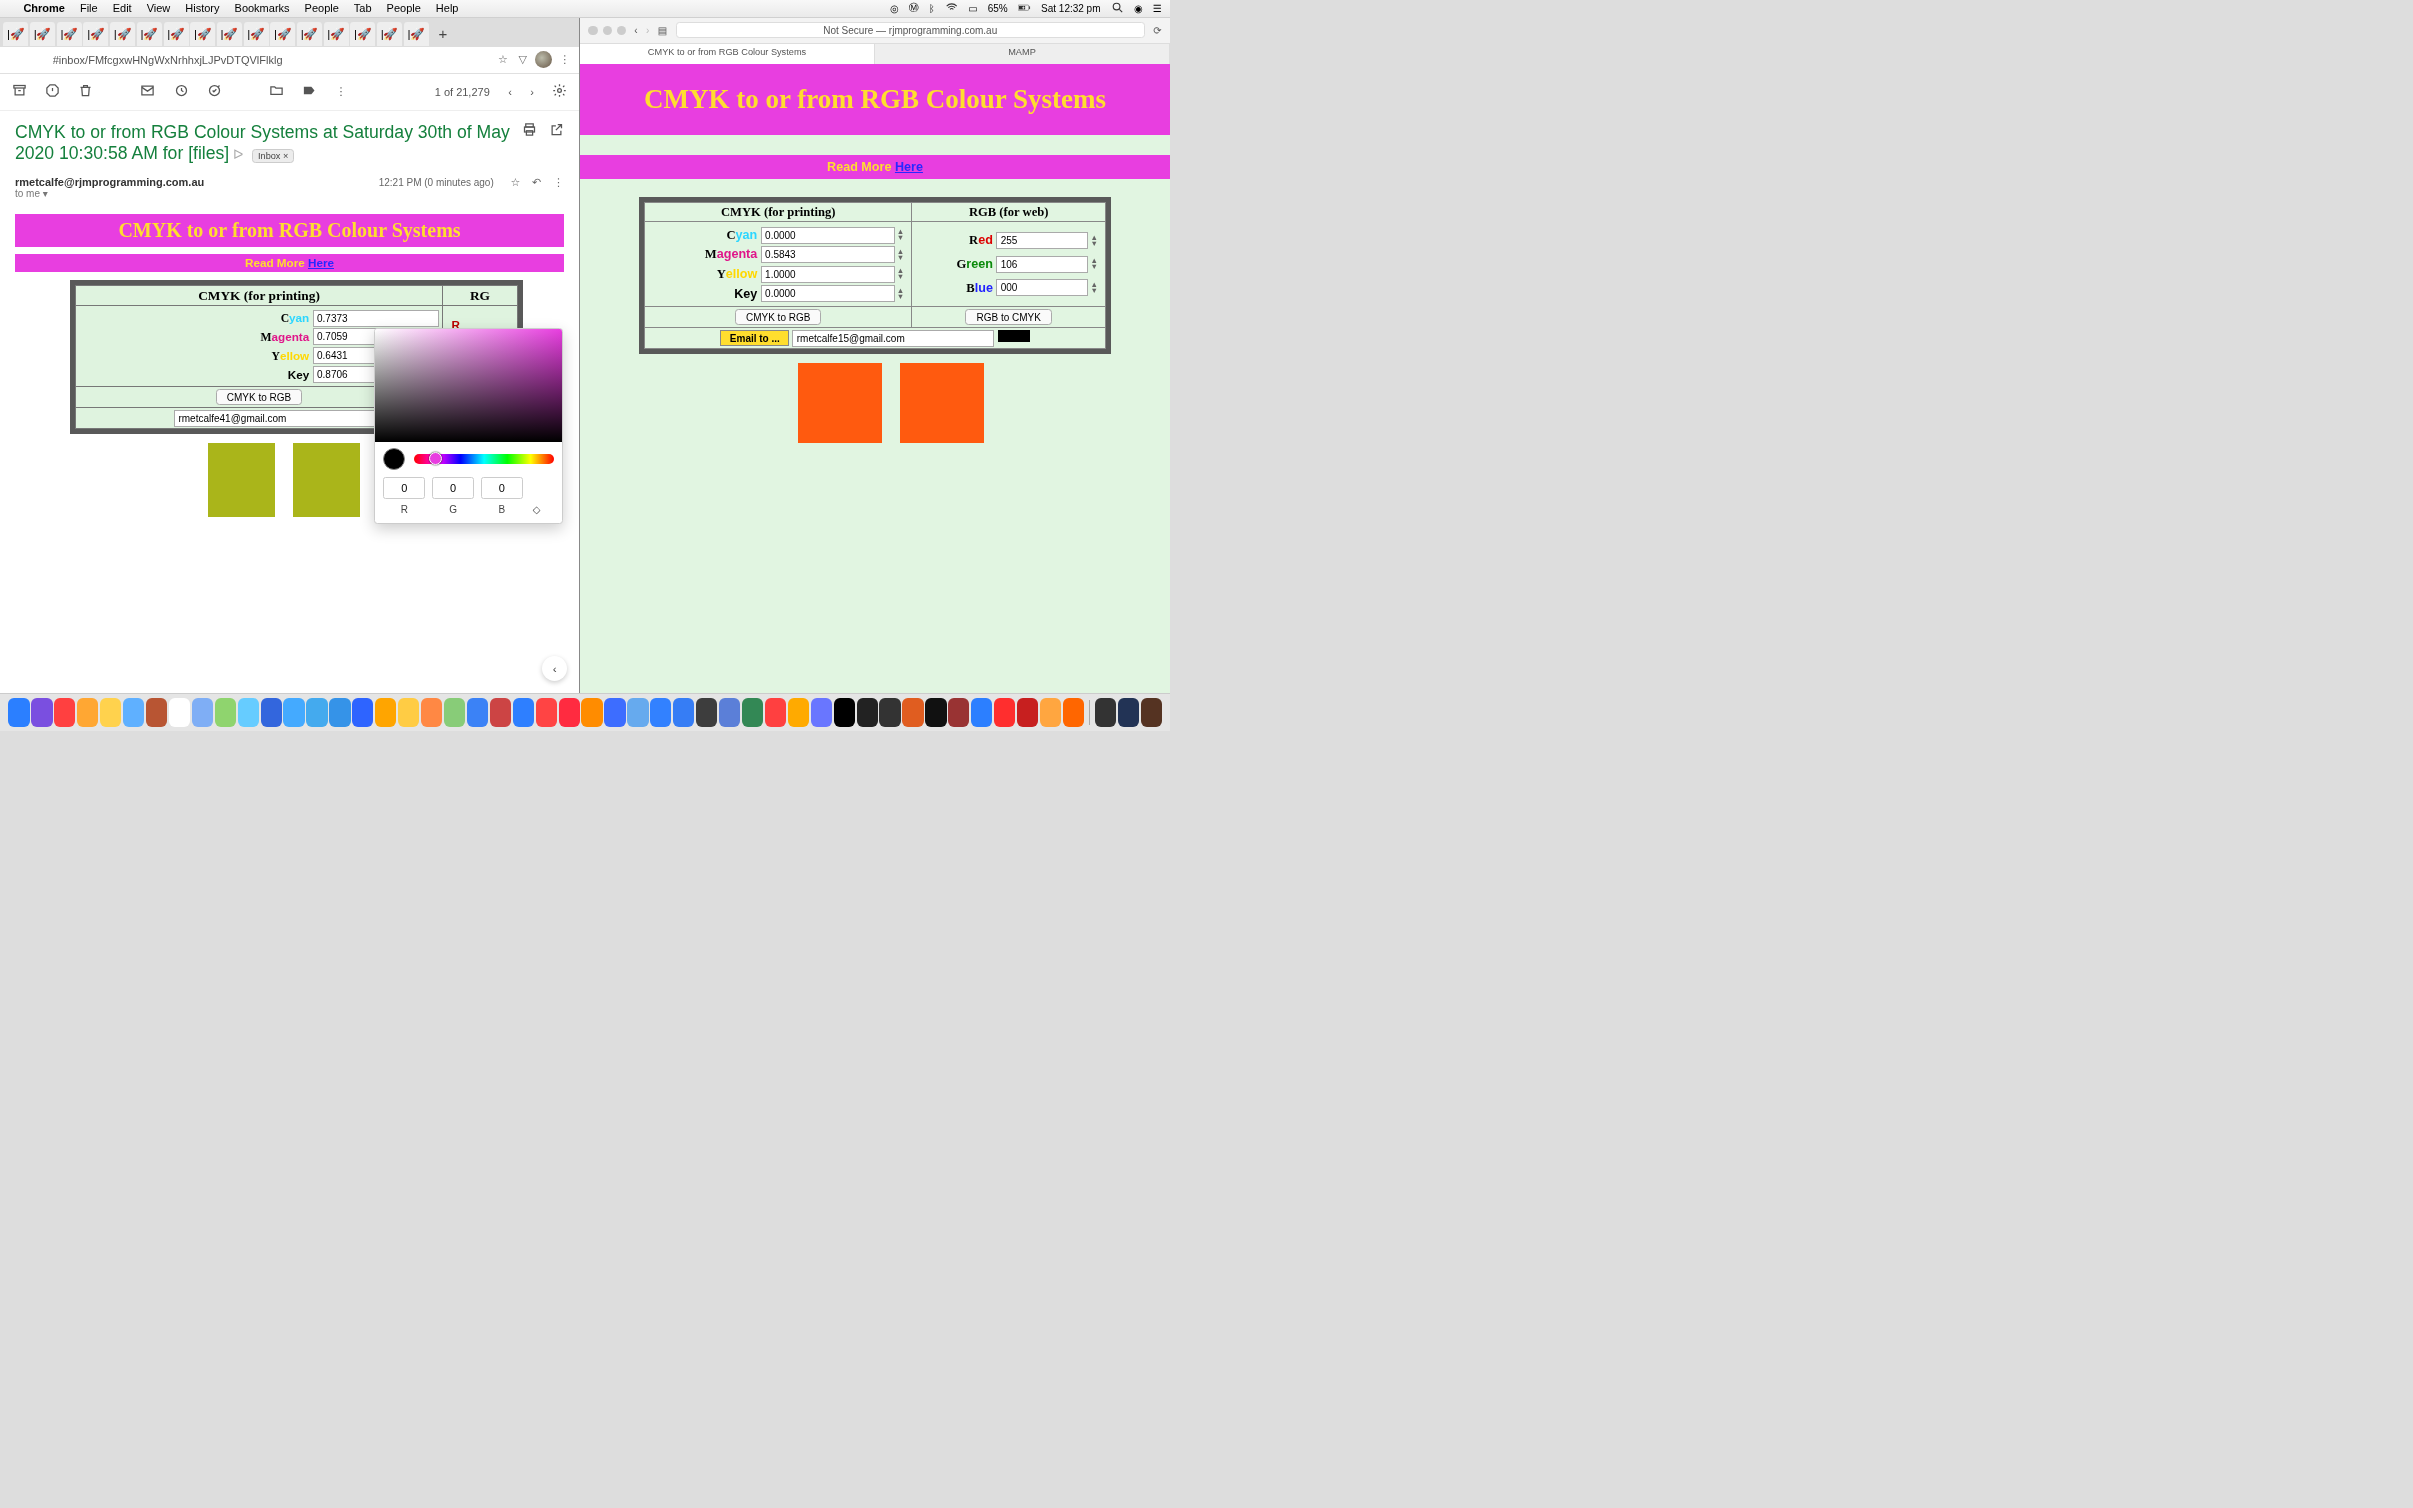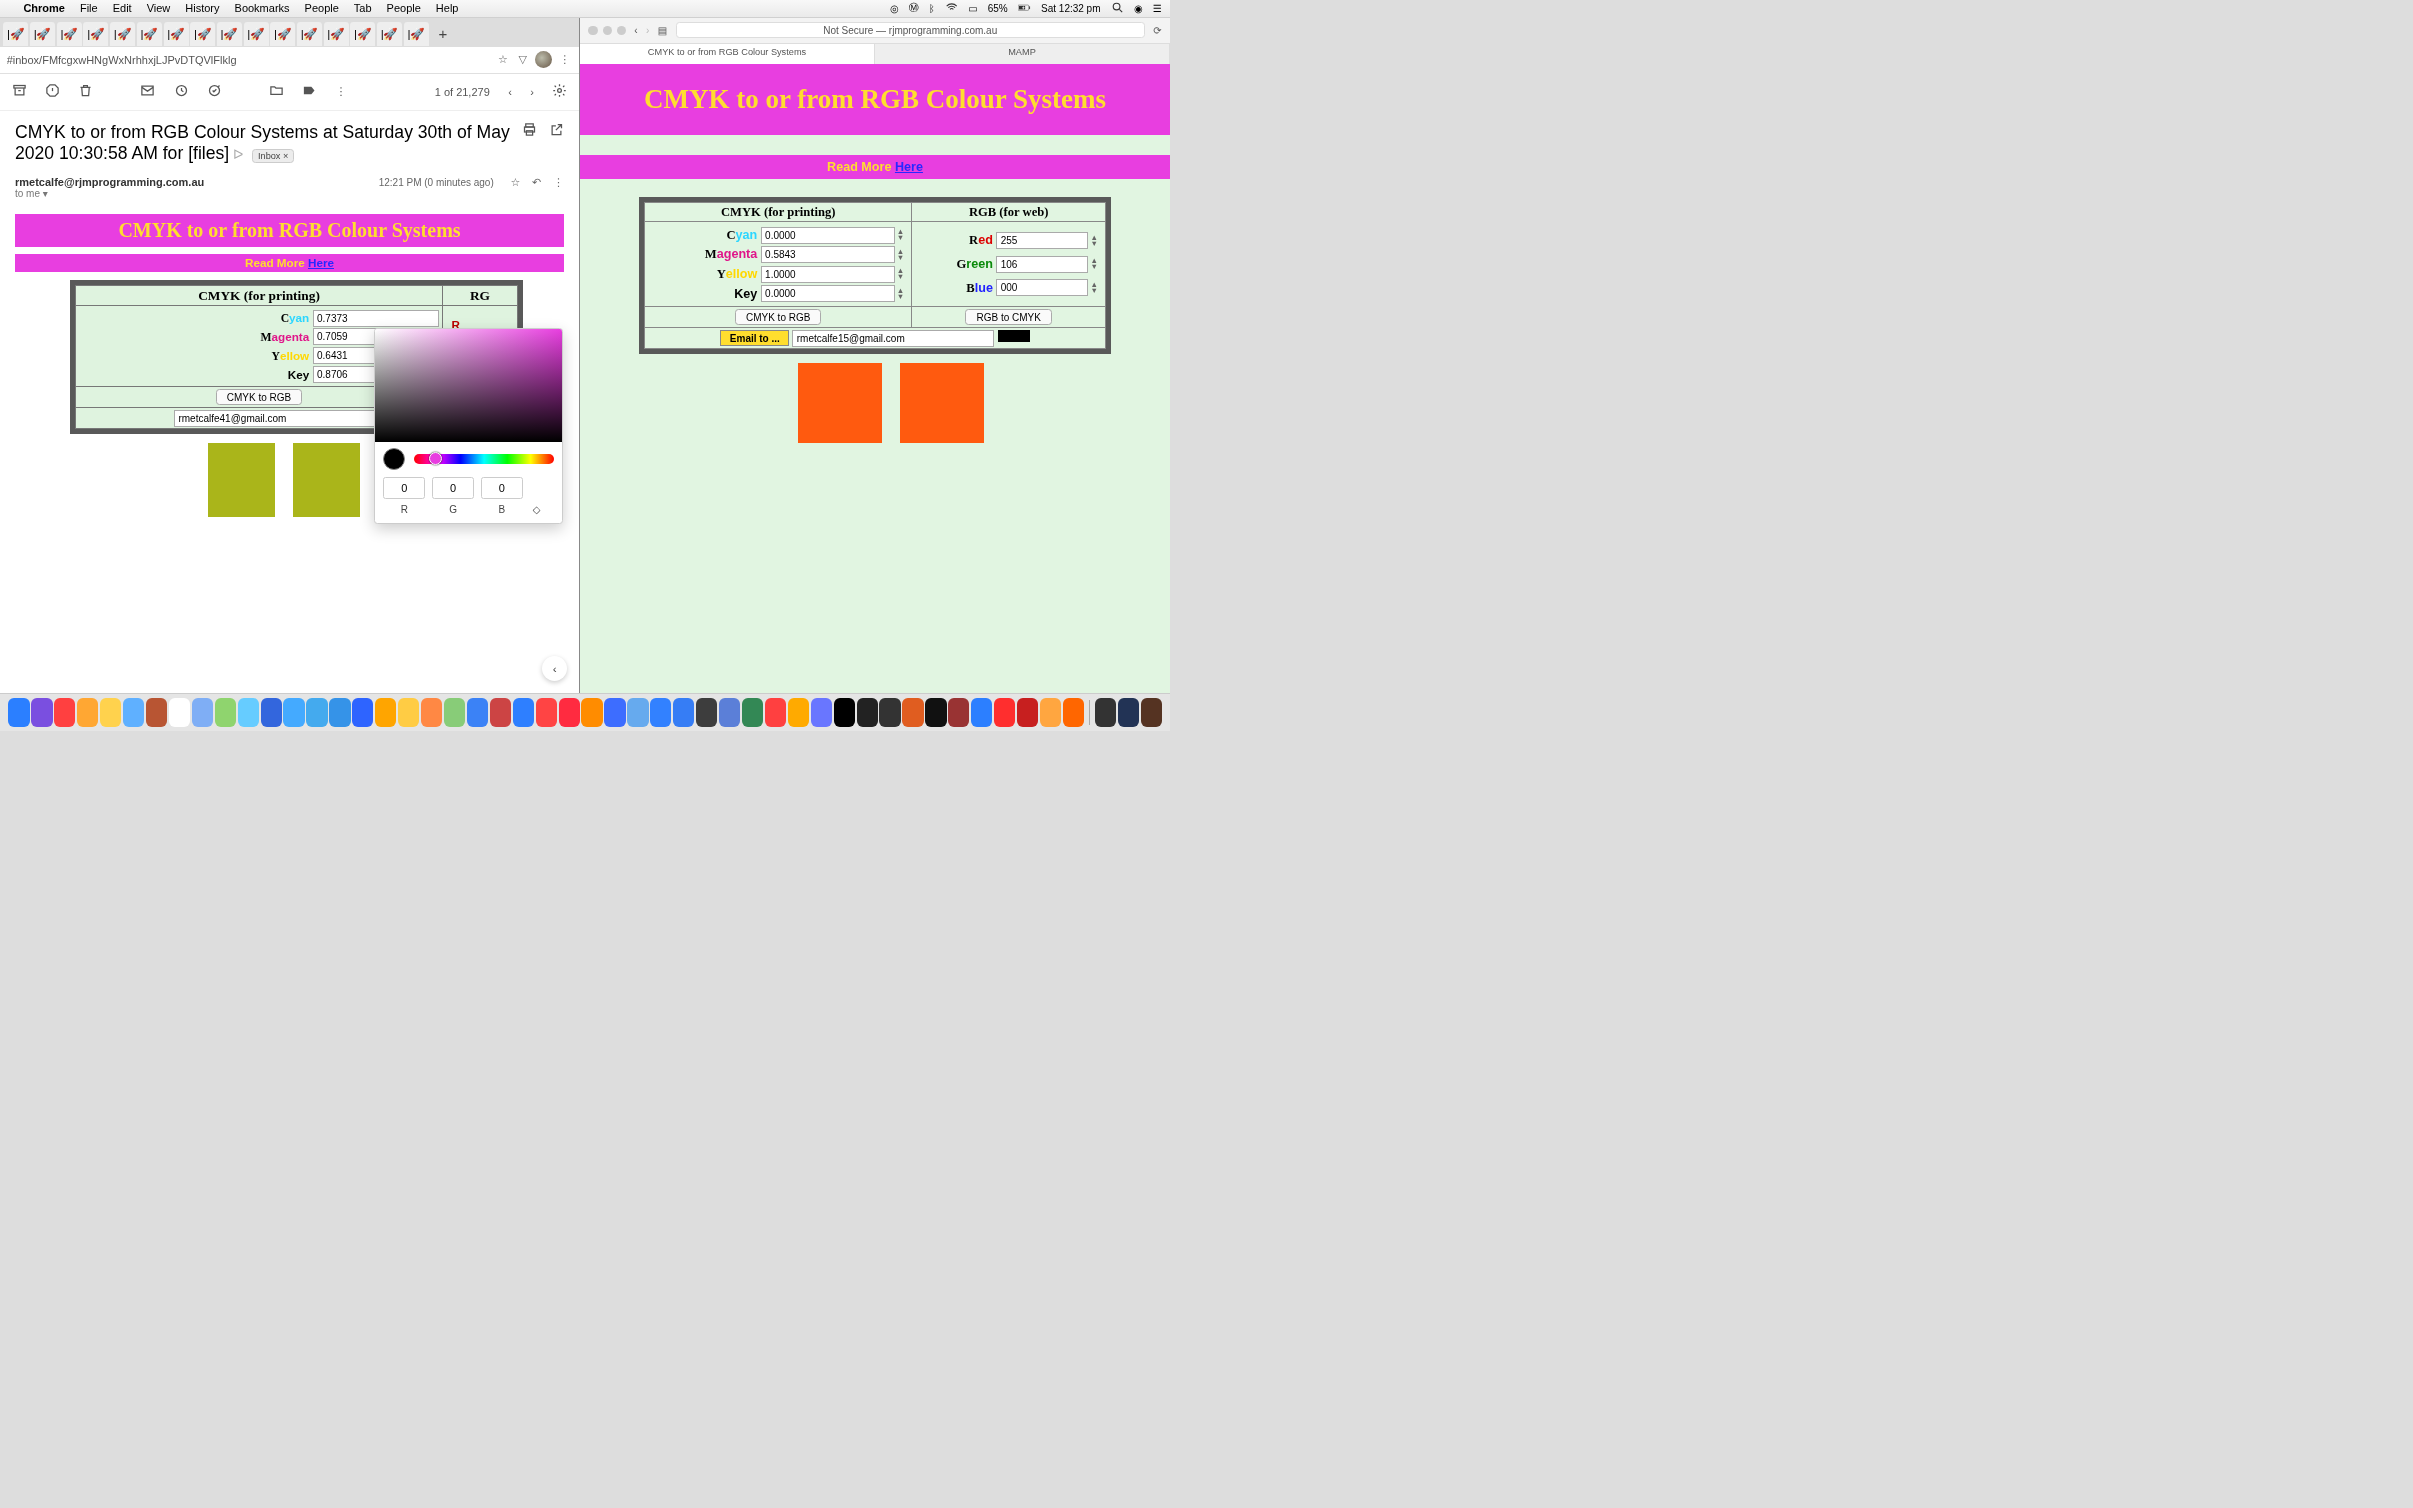--- a/index.html
+++ b/index.html
@@ -16,39 +16,39 @@
 .leftwin { width: 580px; background: #fff; border-right: 1.7px solid #888; position: relative; overflow: hidden; }
 .rightwin { flex: 1; background: #fff; position: relative; overflow: hidden; }
 
 
 .tabstrip { height: 29px; background: #ddd; display: flex; align-items: center; gap: 1.7px; padding: 3.4px 3.4px 0; }
 .tabicon { width: 25px; height: 23.5px; display: flex; align-items: center; justify-content: center; background: #eee; border-radius: 3.4px 3.4px 0 0; font-size: 11.7px; }
 .tabicon.plus { background: transparent; font-size: 15px; color: #444; }
 
 
 .chrometoolbar { height: 27px; display: flex; align-items: center; padding: 0 6.7px; gap: 5px; background: #fff; border-bottom: 0.8px solid #e0e0e0; font-size: 11px; color: #555; }
-.chrometoolbar .url { flex: 1; overflow: hidden; white-space: nowrap; }
+.chrometoolbar .url { flex: 1; overflow: hidden; white-space: nowrap; margin-left: 46px; }
 .chrometoolbar .tbi { width: 15px; height: 15px; display: inline-flex; align-items: center; justify-content: center; color: #666; }
 
 
 .gmsearch { height: 40px; display: flex; align-items: center; padding: 0 8.4px; gap: 8.4px; border-bottom: 0.8px solid #eee; }
 .gmsearch input { flex: 1; border: none; background: #f1f3f4; border-radius: 6.7px; height: 30px; padding: 0 11.7px; font-size: 12.6px; color: #555; }
 .gmsearch .carat { font-size: 10px; color: #777; }
 .gmsearch .apps { display: grid; grid-template-columns: repeat(3,3.4px); grid-template-rows: repeat(3,3.4px); gap: 1.7px; }
 .gmsearch .apps span { background: #666; border-radius: 0.8px; }
 .avatar { width: 23.5px; height: 23.5px; border-radius: 50%; background: radial-gradient(circle at 40% 40%, #bba, #654); }
 
 
 .gmtoolbar { height: 37px; display: flex; align-items: center; padding: 0 11.7px; gap: 18.4px; color: #555; border-bottom: 0.8px solid #eee; font-size: 11px; }
 .gmtoolbar .spacer { flex: 1; }
 .gmtoolbar .ico { width: 15px; height: 15px; }
 
 
 .emailhead { padding: 11.7px 15px 6.7px; }
-.emailhead .subj { font-size: 17.6px; font-weight: 400; color: #000000; display: inline; }
+.emailhead .subj { font-size: 17.6px; font-weight: 400; color: #15803d; display: inline; }
 .emailhead .chip { display: inline-block; background: #ececec; border: 0.8px solid #ccc; border-radius: 3.4px; font-size: 9.2px; padding: 0.8px 5px; margin-left: 5px; color: #444; }
 .emailhead .actions { float: right; display: flex; gap: 11.7px; color: #555; }
 
 .sender { padding: 5px 15px 10px; font-size: 11px; color: #333; display: flex; align-items: baseline; gap: 8.4px; }
 .sender .from { font-weight: 600; }
 .sender .time { margin-left: auto; color: #666; font-size: 10px; }
 .sender .ricons { display: flex; gap: 11.7px; color: #666; margin-left: 8.4px; }
 .sender .tome { color: #777; font-size: 10px; }
 
 

